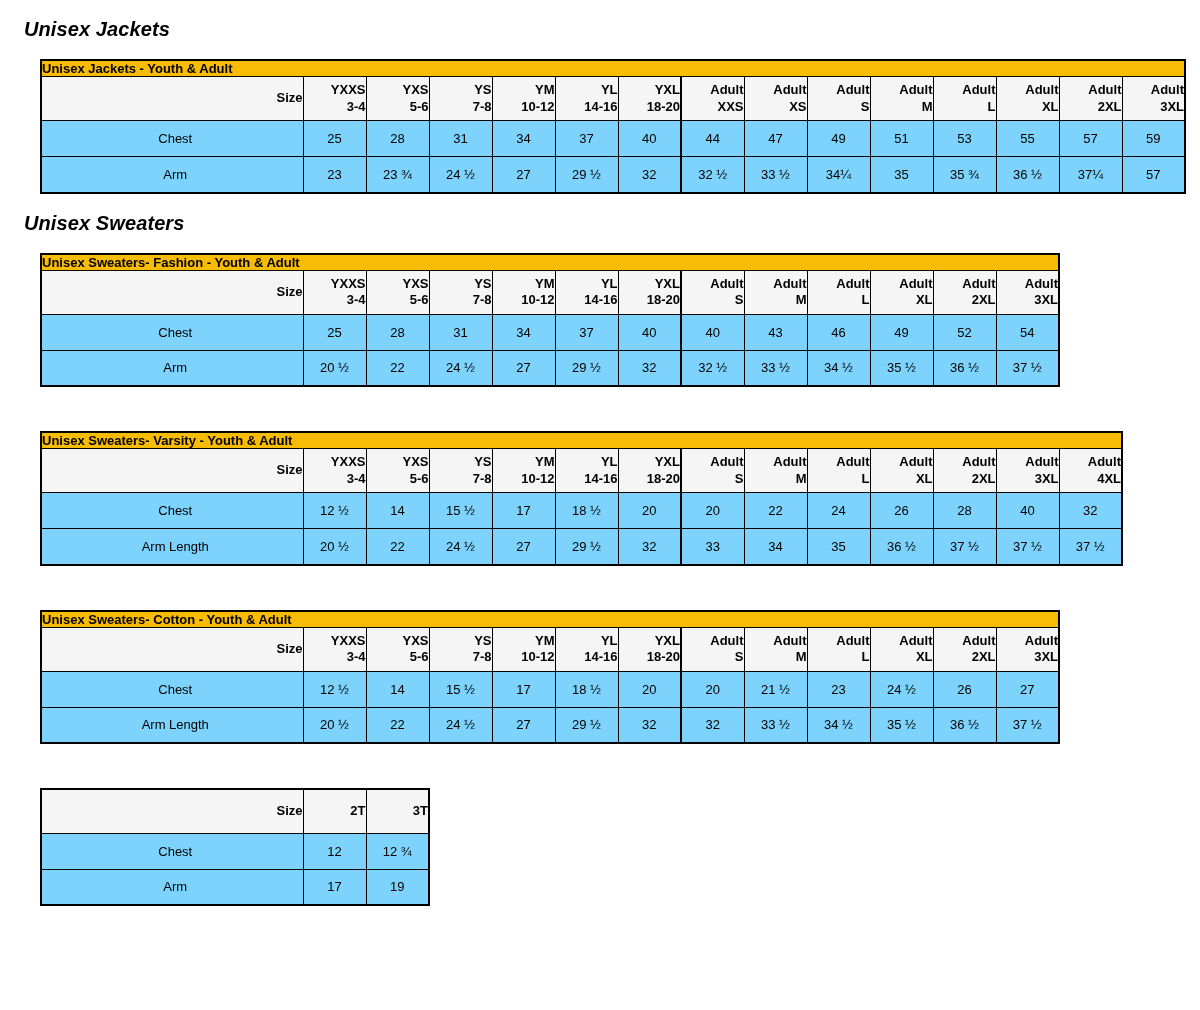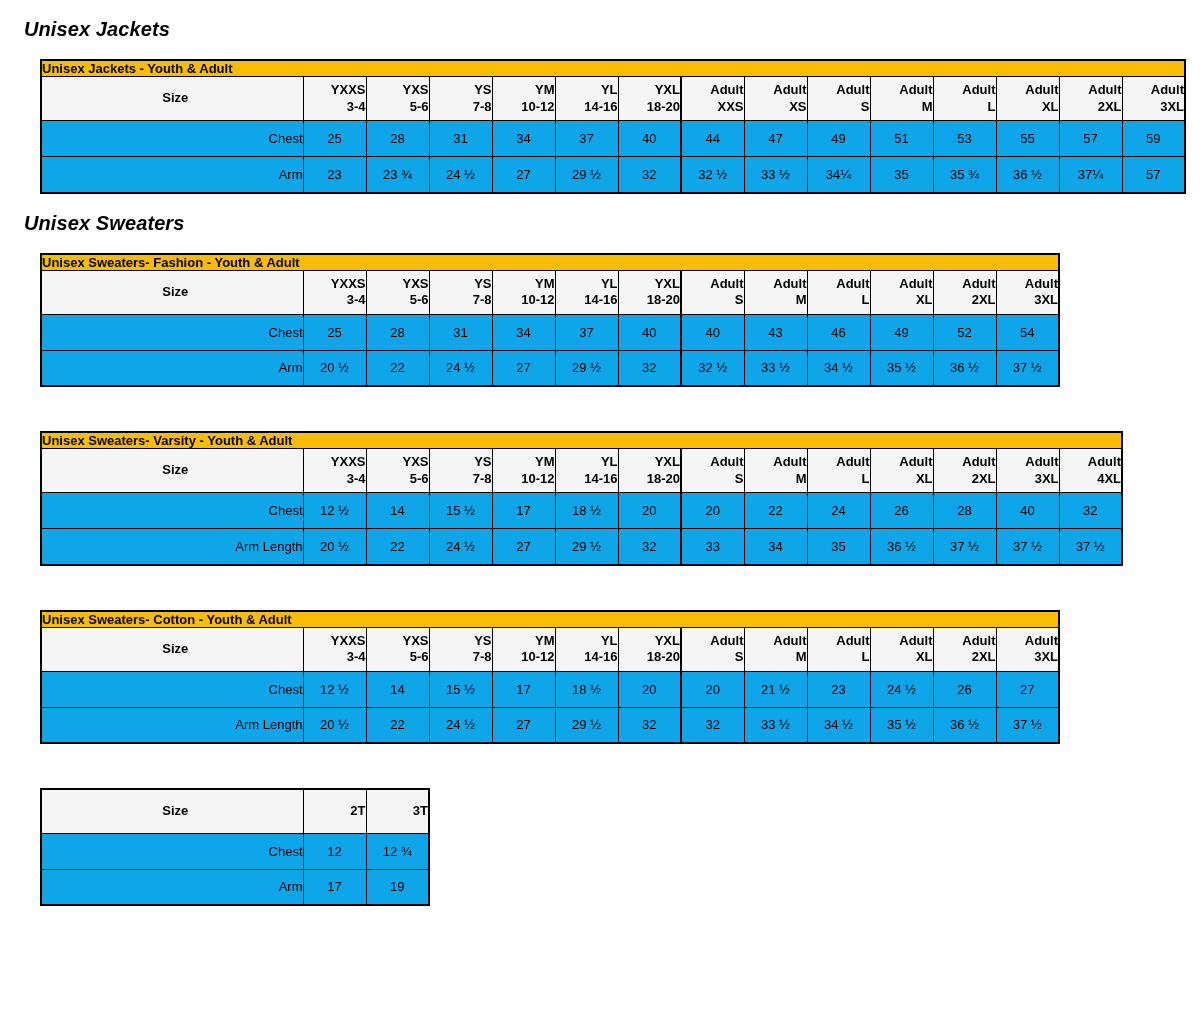--- a/index.html
+++ b/index.html
@@ -25,21 +25,21 @@
     letter-spacing: 0.1px;
     font-style: italic;
   }
   .section + .section {
     margin-top: 18px;
   }
   table.size-table {
     border-collapse: collapse;
     table-layout: fixed;
     margin: 18px 0 0 16px;
-    background: #0ea5e9;
+    background: #7dd3fc;
   }
   table.size-table td,
   table.size-table th {
     border: 1px solid #000000;
     font-size: 13px;
     padding: 0;
     box-sizing: border-box;
   }
   .cap-row td {
     background: #f9bc04;
@@ -51,31 +51,31 @@
   }
   .hdr-row td {
     background: #f5f5f5;
     font-weight: bold;
     text-align: right;
     height: 44px;
     vertical-align: middle;
     line-height: 1.25;
   }
   .hdr-row td.label-col {
-    text-align: center;
+    text-align: right;
     padding-left: 6px;
     font-weight: bold;
   }
   .data-row td {
     height: 36px;
     text-align: center;
     vertical-align: middle;
   }
   .data-row td.label-col {
-    text-align: right;
+    text-align: center;
     padding-left: 6px;
   }
   .hdr-row td .l2 {
     display: block;
   }
   .tbl-jackets col.c0 { width: 262px; }
   .tbl-jackets col.yc { width: 63px; }
   .tbl-jackets col.ac { width: 63px; }
 
   .tbl-fashion col.c0 { width: 262px; }

